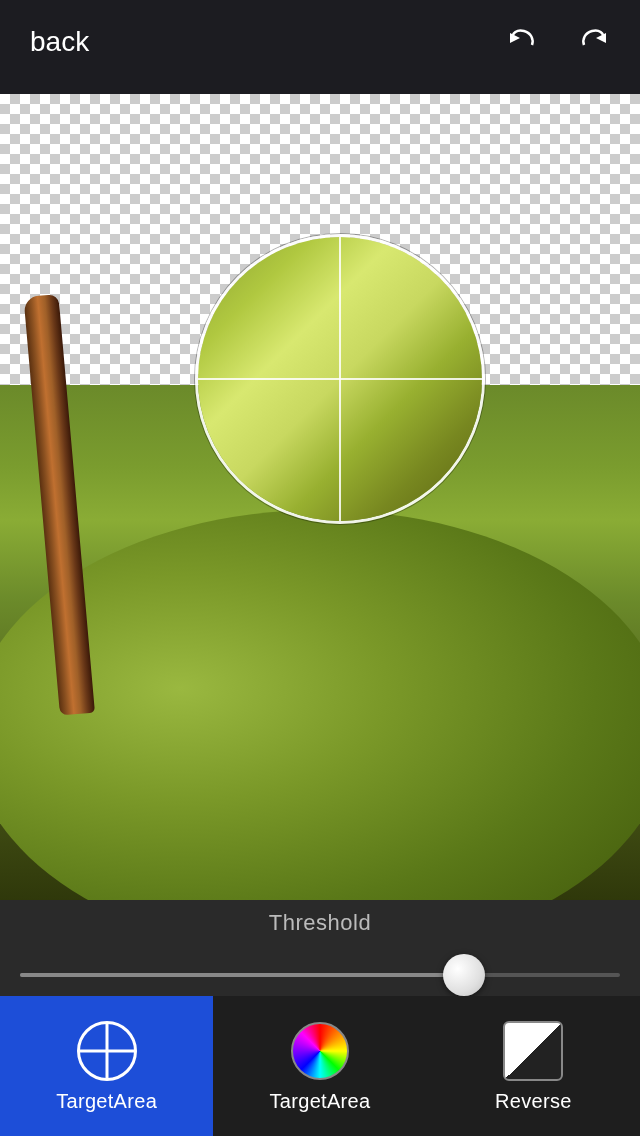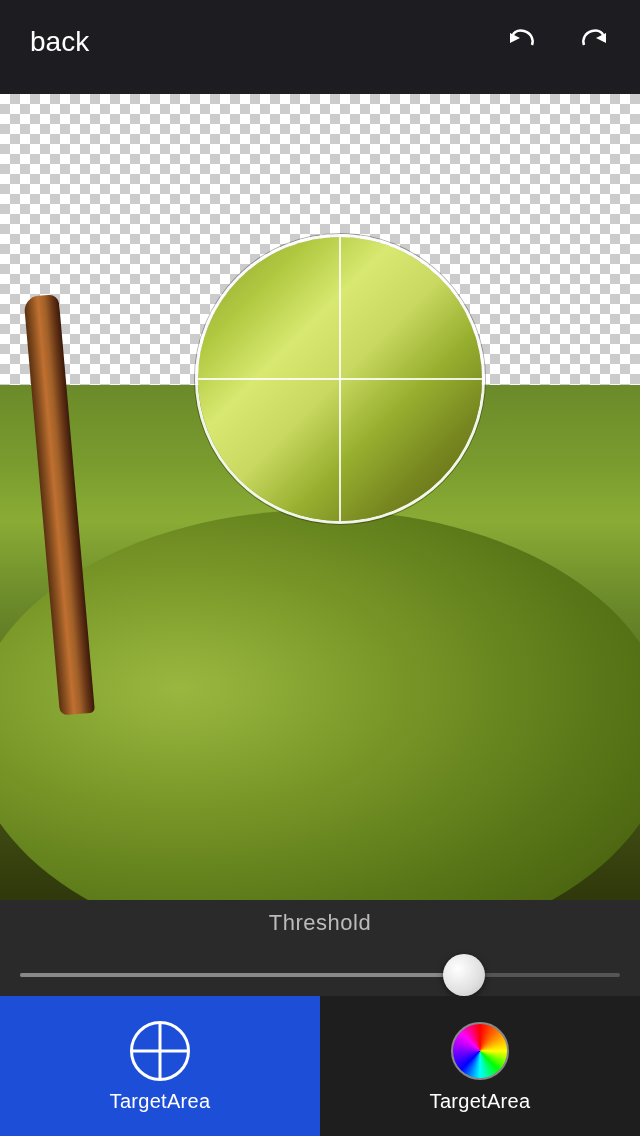--- a/index.html
+++ b/index.html
@@ -434,15 +434,21 @@
       <span class="tool-label">TargetArea</span>
     </div>
 
     <div class="tool-btn">
       <div class="tool-icon">
         <div class="color-wheel-icon"></div>
       </div>
       <span class="tool-label">TargetArea</span>
     </div>
 
+    <div class="tool-btn">
+      <div class="tool-icon">
+        <div class="reverse-icon"></div>
+      </div>
+      <span class="tool-label">Reverse</span>
+    </div>
 
   </div>
 </div>
 
 </body></html>

